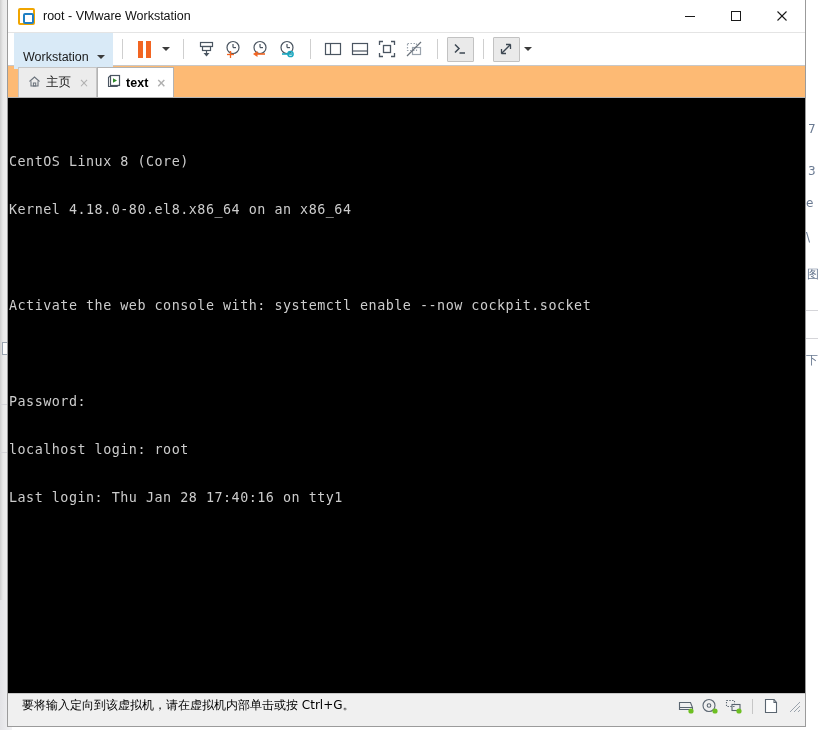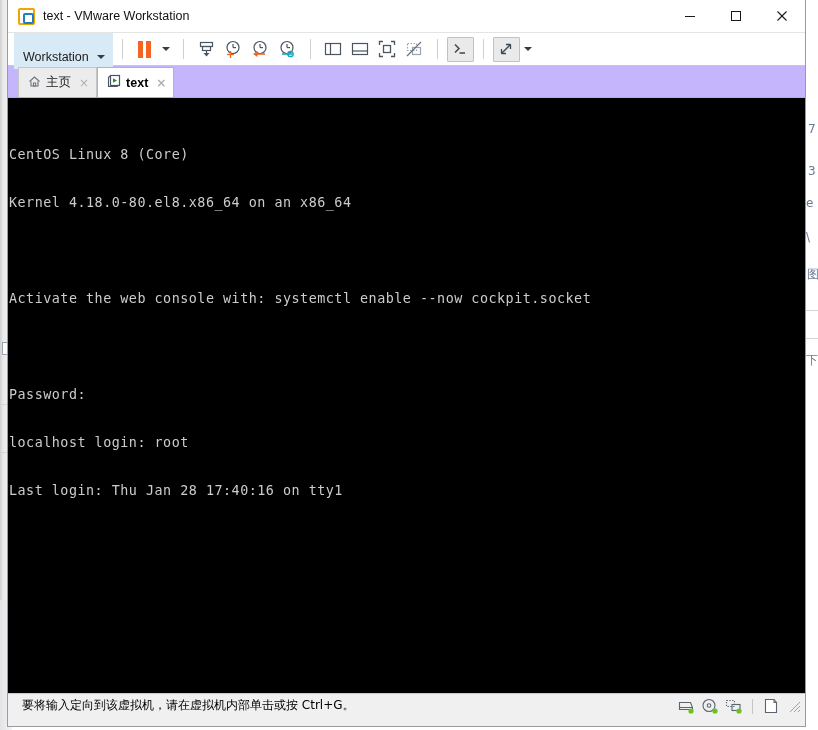--- a/index.html
+++ b/index.html
@@ -192,21 +192,21 @@
   #pause-button i {
     display: block;
     width: 5px;
     height: 17px;
     background: #f26522;
   }
 
   
   #tab-bar {
     height: 32px;
-    background: #c4b5fd;
+    background: #fdba74;
     border-bottom: 1px solid #b3b3b3;
     display: flex;
     align-items: flex-end;
     padding-left: 10px;
     box-sizing: border-box;
   }
   .tab {
     height: 30px;
     display: flex;
     align-items: center;
@@ -243,21 +243,21 @@
   
   #vm-screen {
     position: relative;
     height: 595px;
     background: #000000;
     overflow: hidden;
   }
   #terminal {
     position: absolute;
     left: 1px;
-    top: 17px;
+    top: 24px;
     color: #cccccc;
     font-family: "DejaVu Sans Mono", monospace;
     font-size: 13.4px;
     line-height: 16px;
     white-space: pre;
     letter-spacing: 0.5px;
   }
   #terminal .line { height: 16px; }
 
   
@@ -326,21 +326,21 @@
   <div class="bg-hsep" style="left:806px;top:338px;width:12px;"></div>
 </div>
 
 <div id="vmware-window">
 
   <div id="title-bar">
     <div id="app-icon">
       <div class="ring outer"></div>
       <div class="ring inner"></div>
     </div>
-    <div id="window-title">text - VMware Workstation</div>
+    <div id="window-title">root - VMware Workstation</div>
 
     <div id="window-controls">
       <div class="win-btn">
         <svg width="12" height="12" viewBox="0 0 12 12">
             <line x1="1" y1="6.5" x2="11" y2="6.5" stroke="#1a1a1a" stroke-width="1"></line>
           </svg>
       </div>
       <div class="win-btn">
         <svg width="12" height="12" viewBox="0 0 12 12">
             <rect x="1.5" y="1.5" width="9" height="9" fill="none" stroke="#1a1a1a" stroke-width="1"></rect>

